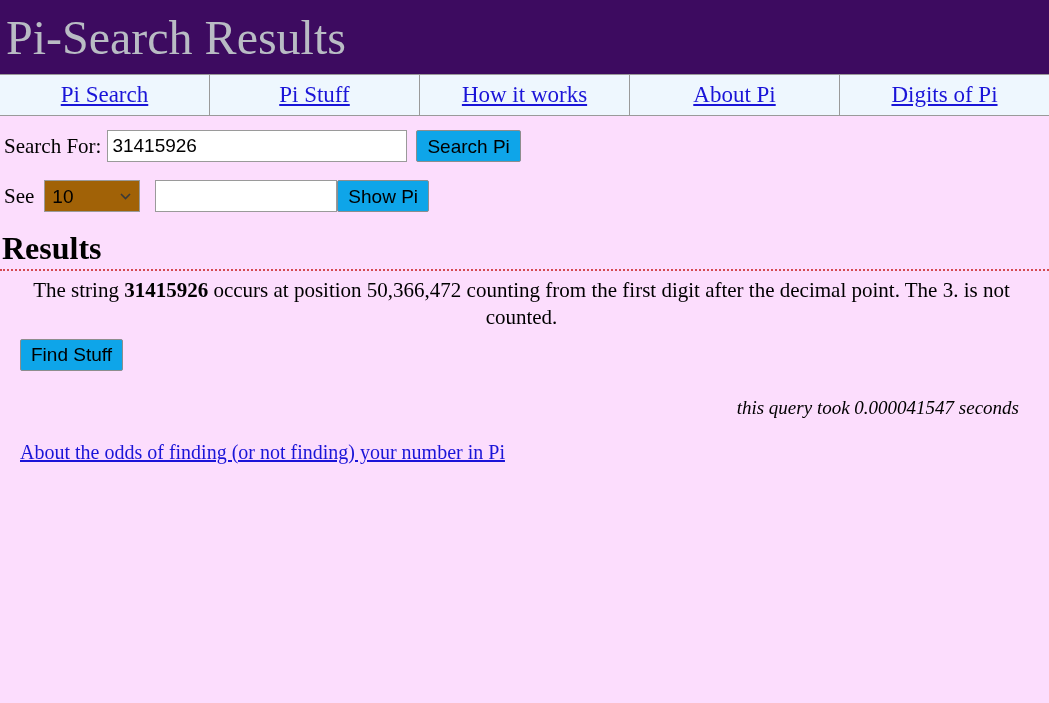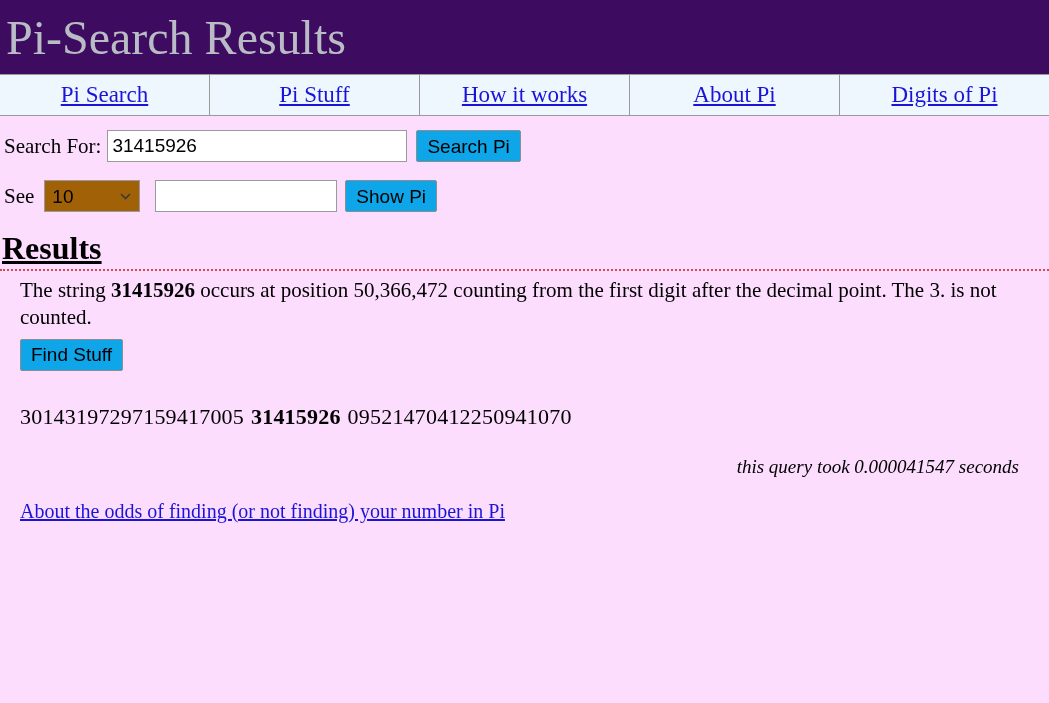--- a/index.html
+++ b/index.html
@@ -95,21 +95,21 @@
     border: 1px solid #8d8d8d;
     border-radius: 2px;
     padding: 3px 10px;
     height: 32px;
     box-sizing: border-box;
     color: #000;
     cursor: pointer;
     line-height: 1;
   }
   #search-pi-button { margin-left: 9px; }
-  #show-pi-button { margin-left: 8px; }
+  #show-pi-button { }
 
   .select-wrap {
     position: relative;
     display: inline-block;
     margin: 0 7px 0 4px;
   }
   select.digit-select {
     -webkit-appearance: none;
     -moz-appearance: none;
     appearance: none;
@@ -134,36 +134,36 @@
     height: 7px;
     pointer-events: none;
   }
 
   
   .results-heading {
     font-family: "Liberation Serif", "DejaVu Serif", serif;
     font-size: 32px;
     font-weight: bold;
     margin: 16px 0 2px 2px;
-    text-decoration: underline;
   }
   .hr-dotted {
     border: none;
     border-top: 2px dotted #d44a52;
     margin: 0 0 6px 0;
     height: 0;
   }
   .results-body {
     padding-left: 20px;
     padding-right: 26px;
   }
   .result-sentence {
     font-size: 21px;
     line-height: 1.28;
     margin: 0 0 6px 0;
+    text-align: center;
   }
   .result-sentence b { font-weight: bold; }
 
   #find-next-button { margin: 2px 0 0 0; }
 
   .surrounding-label {
     font-size: 21px;
     margin: 32px 0 0 0;
   }
   .digits-line {
@@ -241,21 +241,20 @@
 <h2 class="results-heading">Results</h2>
 <hr class="hr-dotted">
 
 <div class="results-body">
 
   <p class="result-sentence"><span>The string </span><b>31415926</b><span> occurs at position 50,366,472 counting from the first digit after the decimal point. The 3. is not counted.</span></p>
 
   <button id="find-next-button" class="btn">Find Stuff</button>
 
 
-  <p class="digits-line"><span>30143197297159417005</span><span class="gap"></span><b>31415926</b><span class="gap"></span><span>09521470412250941070</span></p>
 
   <p class="query-time">this query took 0.000041547 seconds</p>
 
 </div>
 
 <div class="footer-link-row">
   <a href="#">About the odds of finding (or not finding) your number in Pi</a>
 </div>
 
 </body></html>

